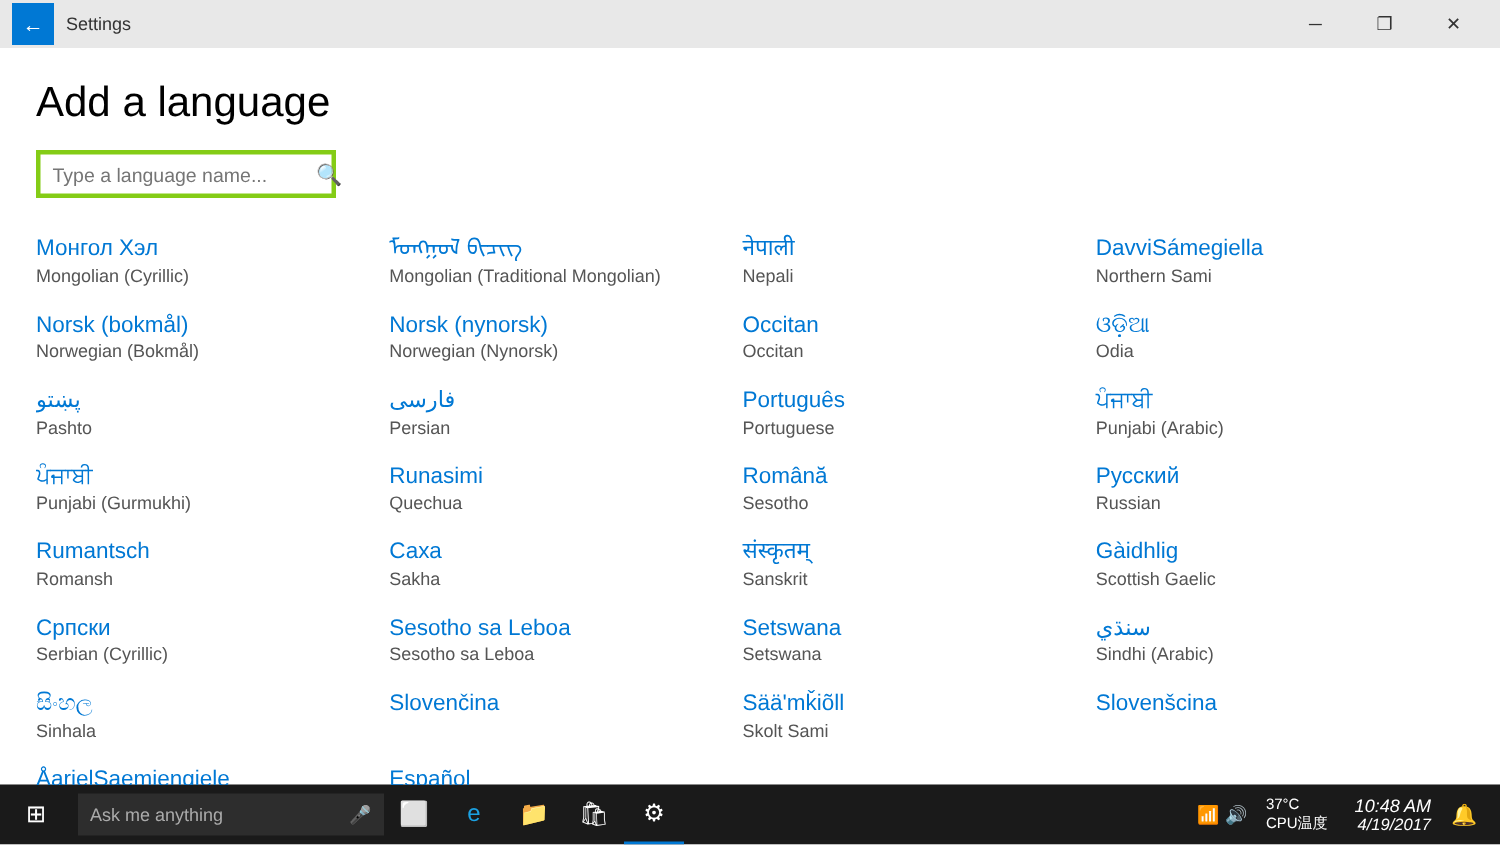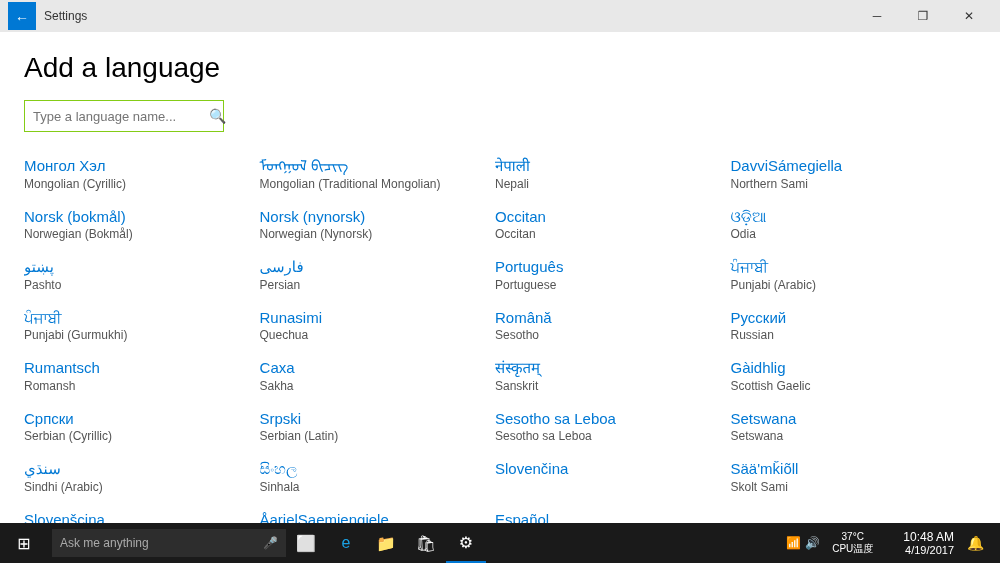--- a/index.html
+++ b/index.html
@@ -64,21 +64,21 @@
     }
     .page-title {
       font-size: 28px;
       font-weight: 300;
       color: #000;
       margin-bottom: 16px;
     }
     .search-box {
       display: flex;
       align-items: center;
-      border: 1px solid #84cc16;
+      border: 3px solid #84cc16;
       width: 200px;
       height: 32px;
       margin-bottom: 16px;
       padding: 0 8px;
       background: white;
     }
     .search-input {
       border: none;
       outline: none;
       flex: 1;
@@ -157,21 +157,21 @@
       align-items: center;
       justify-content: center;
       color: white;
       font-size: 16px;
     }
     .cortana-area {
       display: flex;
       align-items: center;
       background: #2d2d2d;
       height: 28px;
-      width: 234px;
+      width: 204px;
       margin-left: 4px;
       padding: 0 8px;
       cursor: pointer;
     }
     .cortana-text {
       color: #aaa;
       font-size: 12px;
       flex: 1;
     }
     .cortana-mic {
@@ -207,35 +207,35 @@
     }
     .tray-icon {
       color: white;
       font-size: 12px;
       cursor: pointer;
     }
     .clock-area {
       display: flex;
       flex-direction: column;
       align-items: flex-end;
-      margin-left: 24px;
-      cursor: pointer;
+      margin-left: 12px;
+      cursor: pointer;
+      font-style: italic;
     }
     .clock-time {
       color: white;
       font-size: 12px;
     }
     .clock-date {
       color: white;
       font-size: 11px;
     }
     .cpu-area {
       display: flex;
       flex-direction: column;
-      align-items: center;
       margin-left: 6px;
     }
     .cpu-temp {
       color: white;
       font-size: 10px;
     }
     .notification-btn {
       width: 32px;
       height: 40px;
       display: flex;
@@ -349,24 +349,20 @@
       <div class="language-native">संस्कृतम्</div>
       <div class="language-english">Sanskrit</div>
     </div>
         <div class="language-item">
       <div class="language-native">Gàidhlig</div>
       <div class="language-english">Scottish Gaelic</div>
     </div>
         <div class="language-item">
       <div class="language-native">Српски</div>
       <div class="language-english">Serbian (Cyrillic)</div>
-    </div>
-        <div class="language-item">
-      <div class="language-native">Srpski</div>
-      <div class="language-english">Serbian (Latin)</div>
     </div>
         <div class="language-item">
       <div class="language-native">Sesotho sa Leboa</div>
       <div class="language-english">Sesotho sa Leboa</div>
     </div>
         <div class="language-item">
       <div class="language-native">Setswana</div>
       <div class="language-english">Setswana</div>
     </div>
         <div class="language-item">

